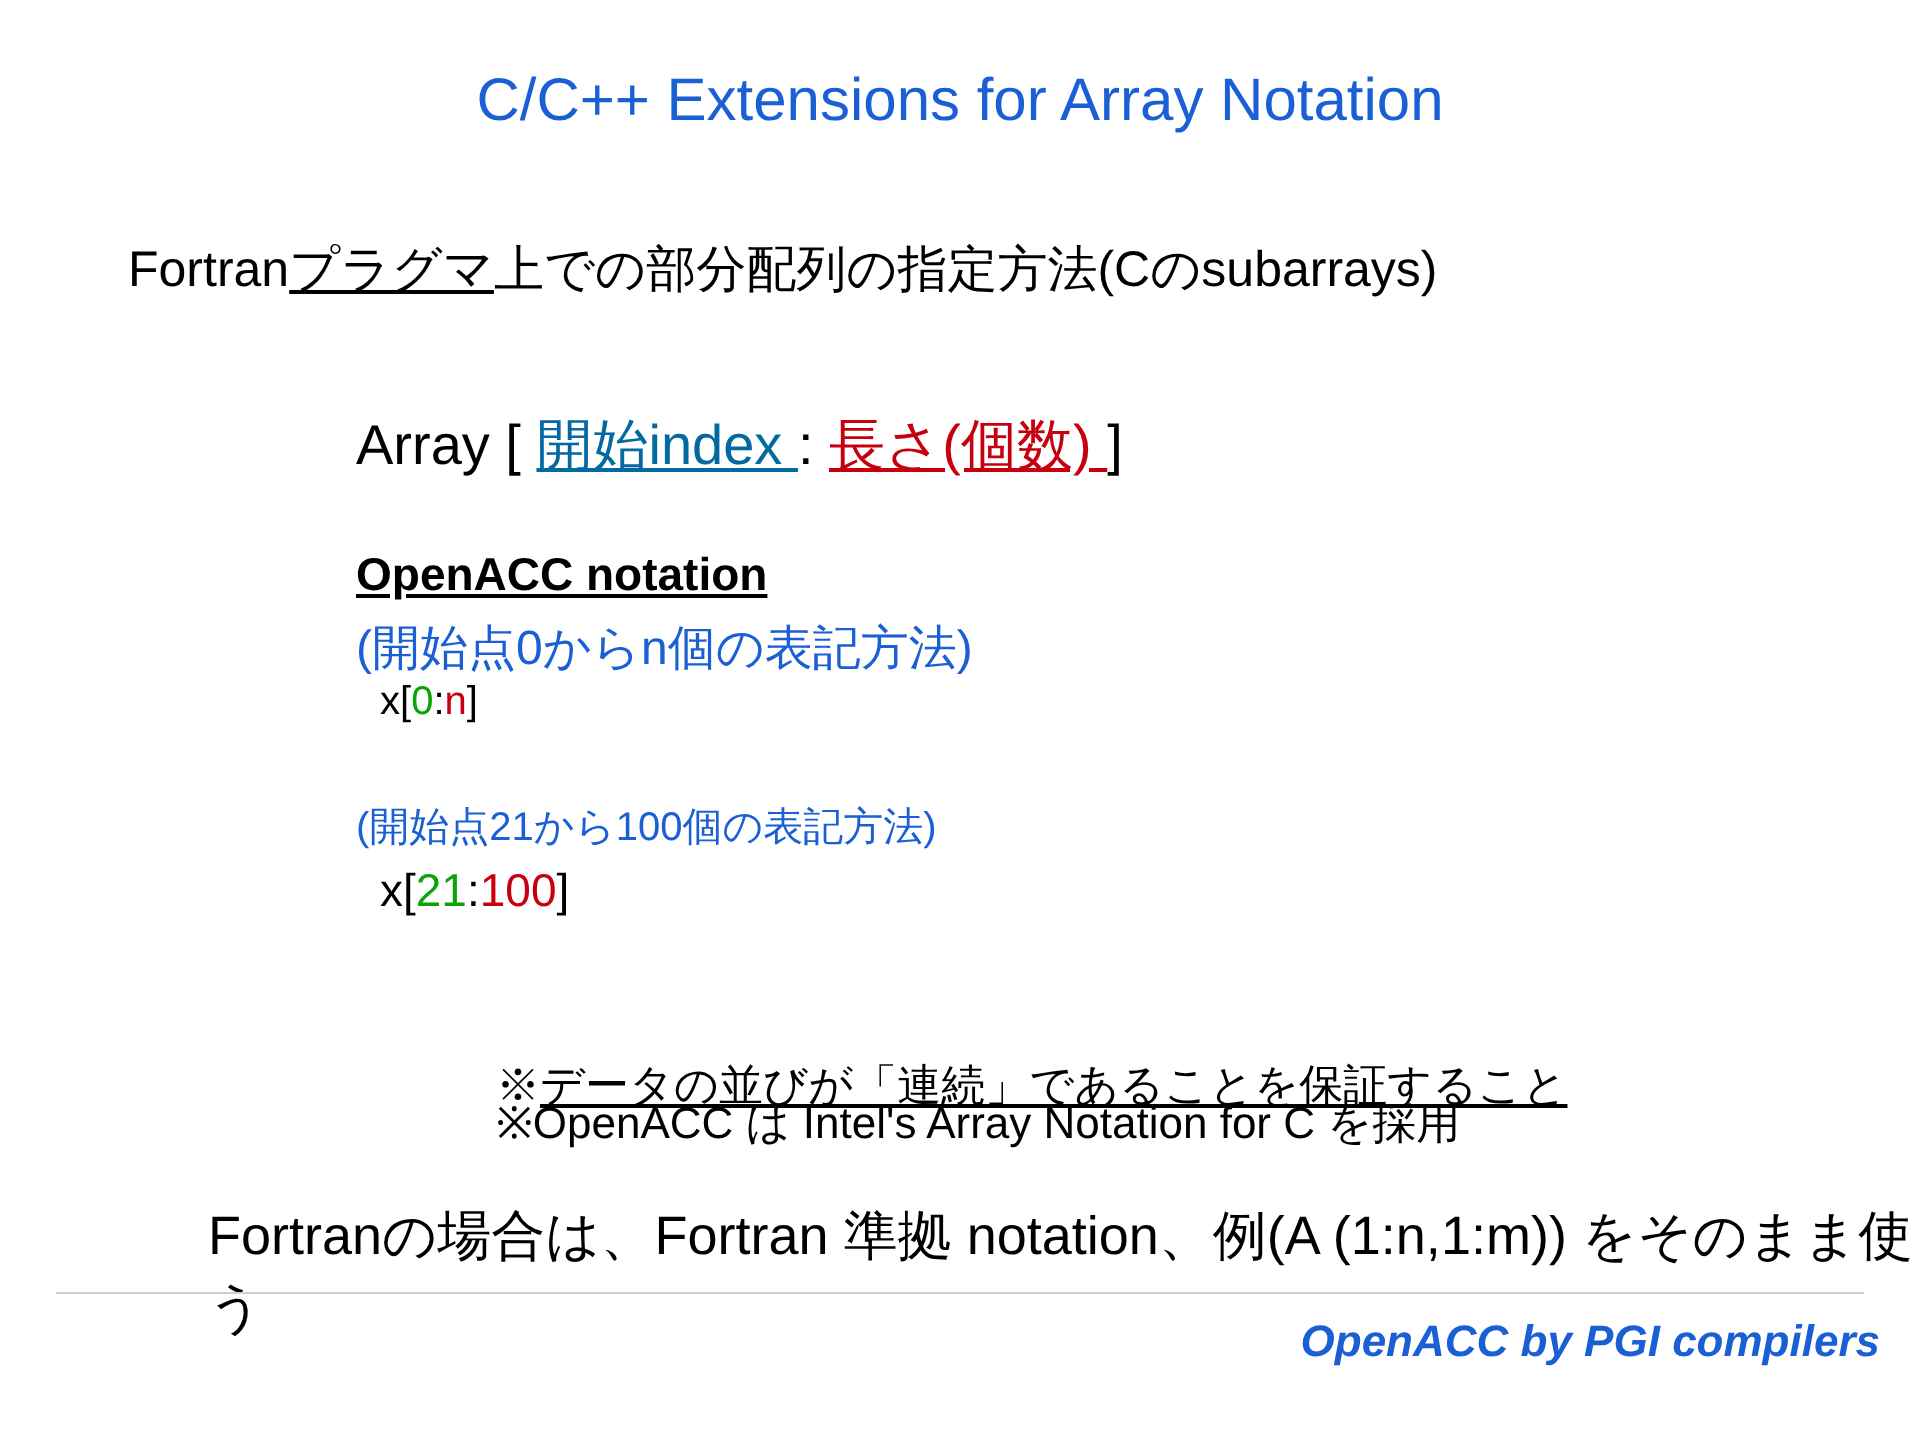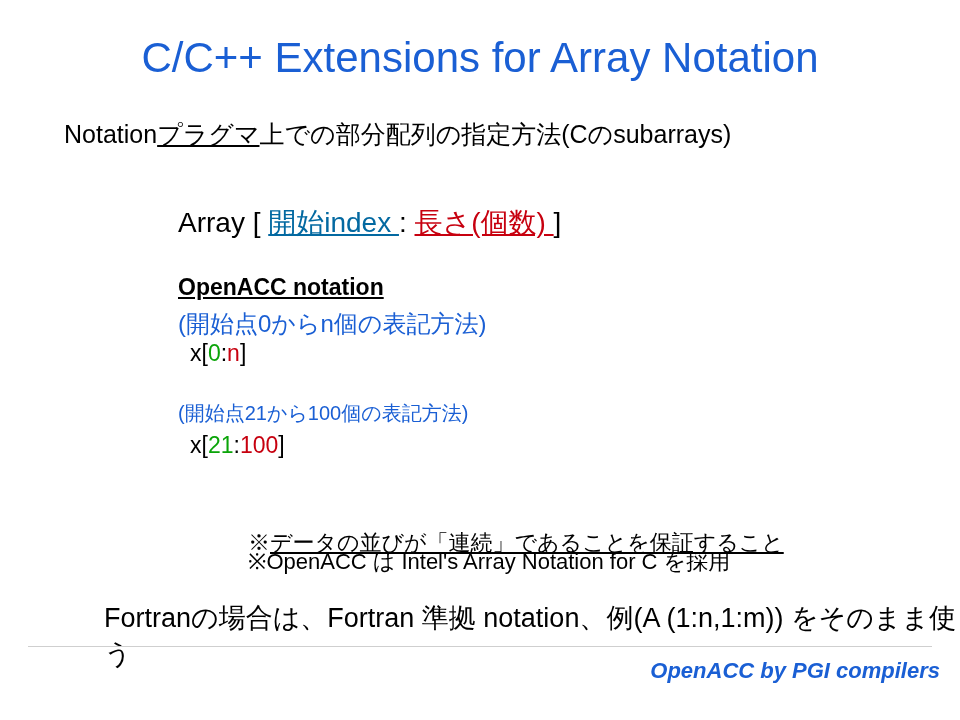--- a/index.html
+++ b/index.html
@@ -15,21 +15,21 @@
     position: relative;
     width: 960px;
     height: 720px;
   }
   .title {
     position: absolute;
     top: 34px;
     left: 0;
     width: 960px;
     text-align: center;
-    font-size: 42px;
+    font-size: 30px;
     color: #1a5fd4;
     font-weight: 400;
   }
   .subtitle {
     position: absolute;
     top: 118px;
     left: 64px;
     font-size: 25px;
   }
   .subtitle .u { text-decoration: underline; }
@@ -53,21 +53,21 @@
     position: absolute;
     top: 308px;
     left: 178px;
     font-size: 24px;
     color: #1a5fd4;
   }
   .code1 {
     position: absolute;
     top: 340px;
     left: 190px;
-    font-size: 23px;
+    font-size: 20px;
   }
   .desc2 {
     position: absolute;
     top: 400px;
     left: 178px;
     font-size: 20px;
     color: #1a5fd4;
   }
   .code2 {
     position: absolute;
@@ -115,21 +115,21 @@
   }
 </style>
 </head>
 <body>
 
 <div class="slide">
 
   <div class="title">C/C++ Extensions for Array Notation</div>
 
   <div class="subtitle">
-    <span>Notation</span><span class="u">プラグマ</span><span>上での部分配列の指定方法(Cのsubarrays)</span>
+    <span>Fortran</span><span class="u">プラグマ</span><span>上での部分配列の指定方法(Cのsubarrays)</span>
   </div>
 
   <div class="syntax">
     <span>Array [ </span><span class="g">開始index </span><span> : </span><span class="r">長さ(個数) </span><span> ]</span>
   </div>
 
   <div class="notation-head">OpenACC notation </div>
 
   <div class="desc1">(開始点0からn個の表記方法)</div>
   <div class="code1">

